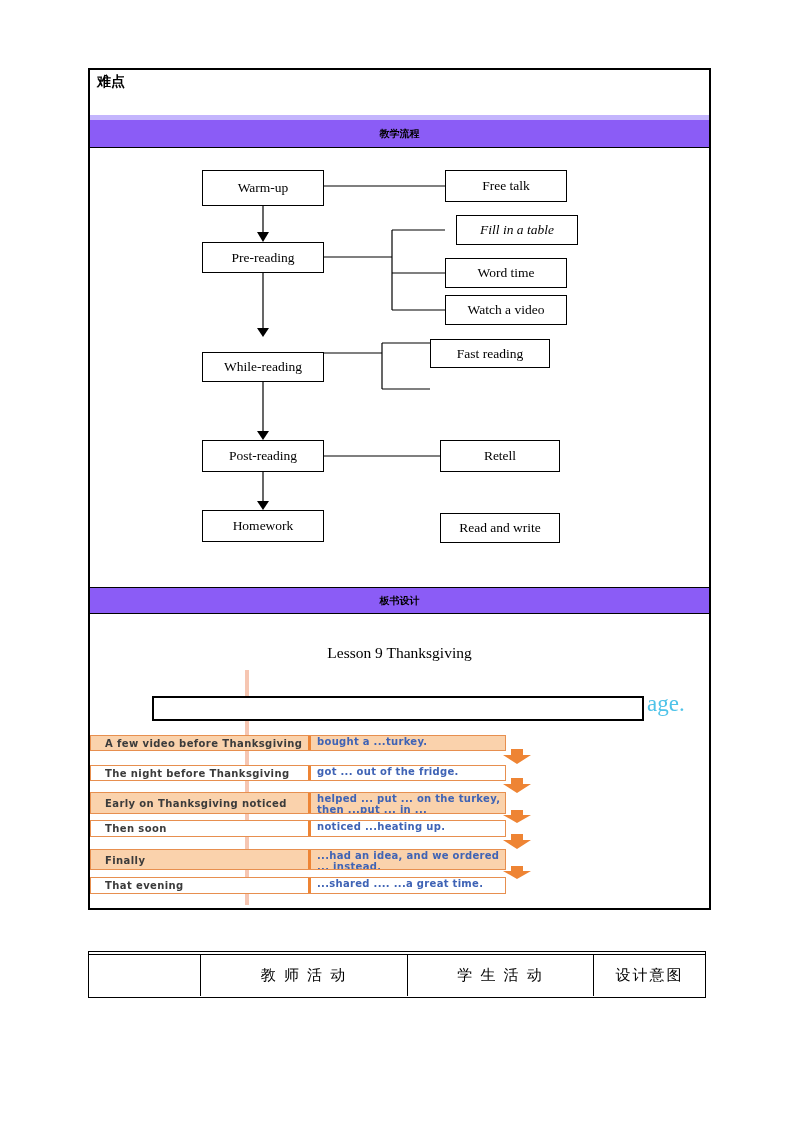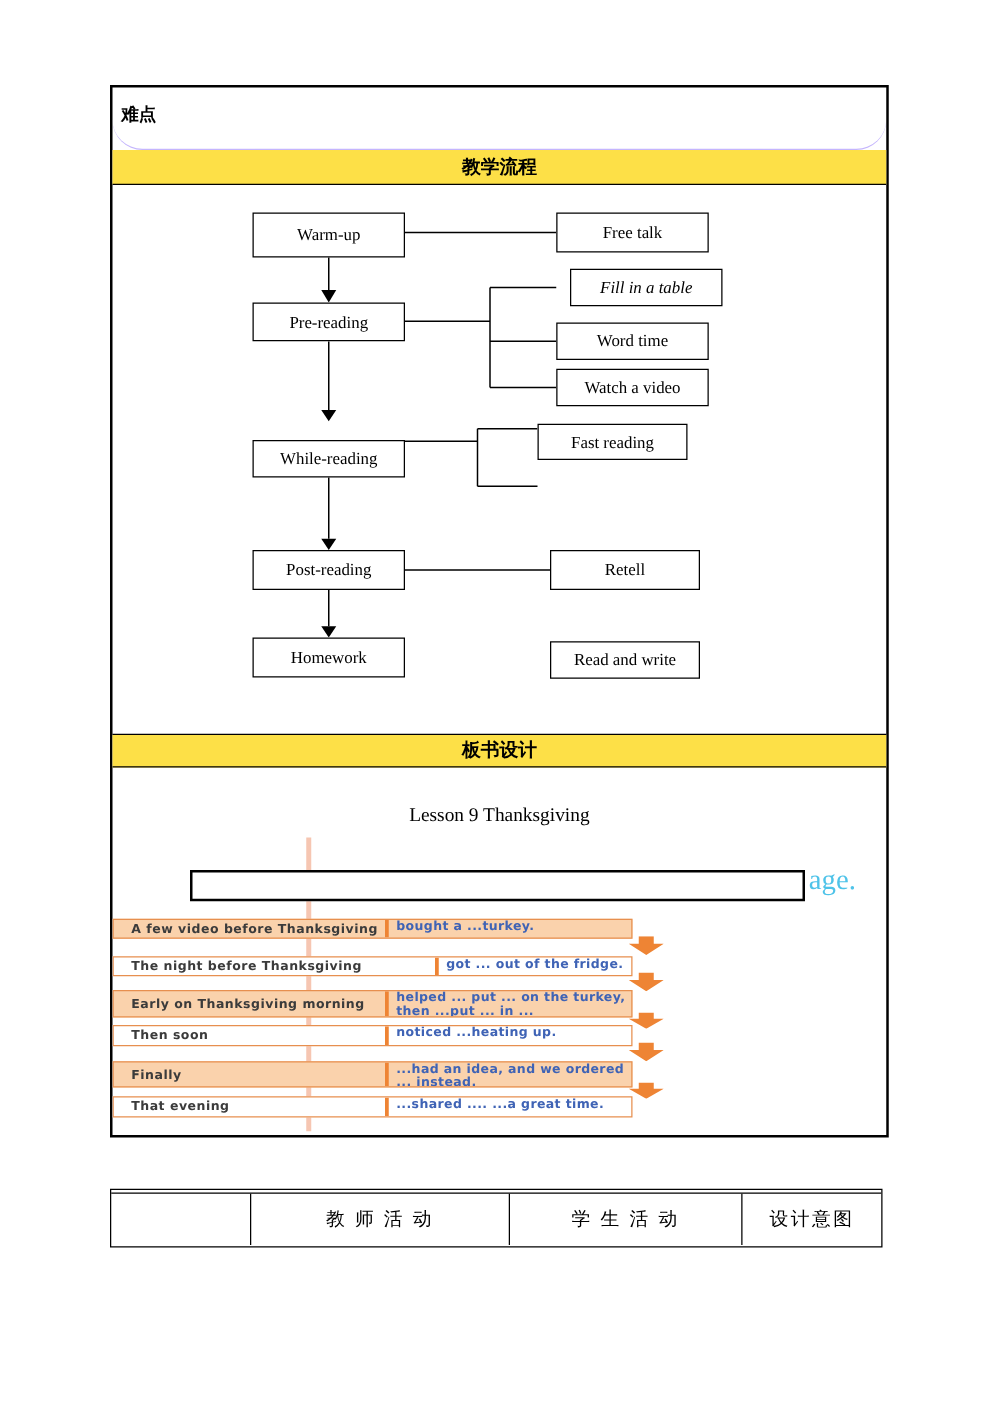--- a/index.html
+++ b/index.html
@@ -2,26 +2,26 @@
 <html><head>
 <meta charset="utf-8">
 <style>
   html,body{margin:0;padding:0;background:#fff;}
   *{box-sizing:border-box;}
   .page{position:relative;width:794px;height:1123px;background:#ffffff;overflow:hidden;
         font-family:"Liberation Sans",sans-serif;color:#000;}
   
   .main-table{position:absolute;left:88px;top:68px;width:623px;height:842px;
               border:2px solid #000;background:#fff;}
-  .sec-difficulty{height:50px;border-bottom:1px solid #c4b5fd;padding:12px 7px;border-radius:24px;}
+  .sec-difficulty{height:50px;border-bottom:5px solid #c4b5fd;padding:2px 7px;}
   .sec-difficulty .t{font-weight:bold;font-size:14px;line-height:19px;}
   .sec-difficulty .b{font-size:13.5px;line-height:19px;padding-left:22px;}
-  .graybar{height:28px;border-bottom:1px solid #000;background:#fde047;
+  .graybar{height:28px;border-bottom:1px solid #000;background:#8b5cf6;
            display:flex;align-items:center;justify-content:center;
-           font-size:15px;font-weight:bold;}
+           font-size:10px;font-weight:bold;}
   .graybar.second{height:26px;}
   
   .flow{position:relative;height:440px;border-bottom:1px solid #000;}
   .fc-svg{position:absolute;left:0;top:0;}
   .fbox{position:absolute;border:1px solid #000;background:#fff;
         display:flex;align-items:center;justify-content:center;
         font-family:"Liberation Serif",serif;font-size:13.5px;}
   
   .board{position:relative;height:298px;overflow:hidden;}
   .lesson-title{position:absolute;left:0;top:30px;width:100%;text-align:center;
@@ -117,26 +117,26 @@
       <div class="age-tail">age.</div>
       <div class="cover-box"></div>
 
       <div class="btable" style="top:730px;">
       </div>
 
       <div class="brow peach" style="top:121px;height:16px;">
         <div class="time-cell">A few video before Thanksgiving</div>
         <div class="event-cell">bought a ...turkey.</div>
       </div>
-      <div class="brow" style="top:151px;height:16px;gap:40px;">
+      <div class="brow" style="top:151px;height:16px;">
         <div class="time-cell">The night before Thanksgiving</div>
         <div class="event-cell">got ... out of the fridge.</div>
       </div>
       <div class="brow peach" style="top:178px;height:22px;">
-        <div class="time-cell" style="padding-top:5px;">Early on Thanksgiving morning</div>
+        <div class="time-cell" style="padding-top:5px;">Early on Thanksgiving noticed</div>
         <div class="event-cell">helped ...  put ... on the turkey, then ...put ... in ...</div>
       </div>
       <div class="brow" style="top:206px;height:17px;">
         <div class="time-cell">Then soon</div>
         <div class="event-cell">noticed ...heating up.</div>
       </div>
       <div class="brow peach" style="top:235px;height:21px;">
         <div class="time-cell" style="padding-top:5px;">Finally</div>
         <div class="event-cell">...had an idea, and we ordered ... instead.</div>
       </div>

